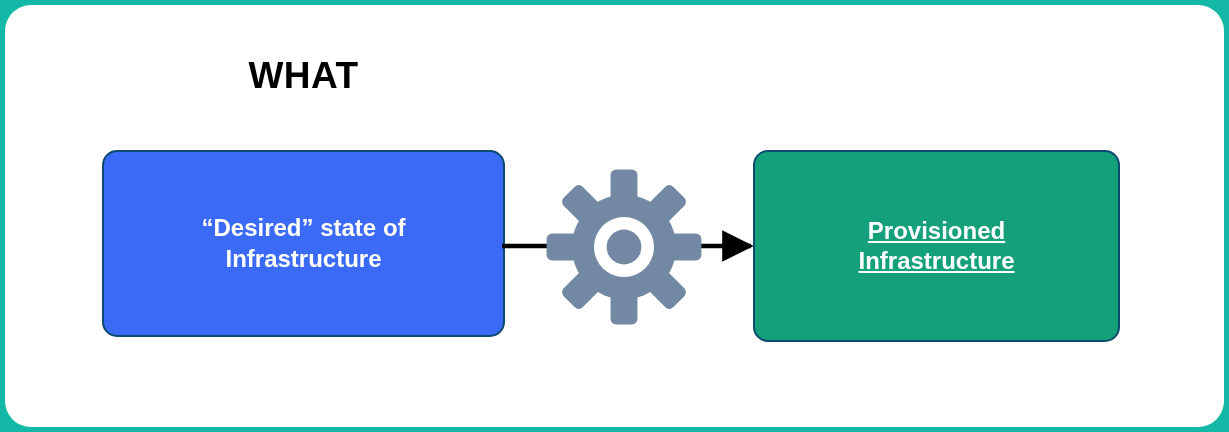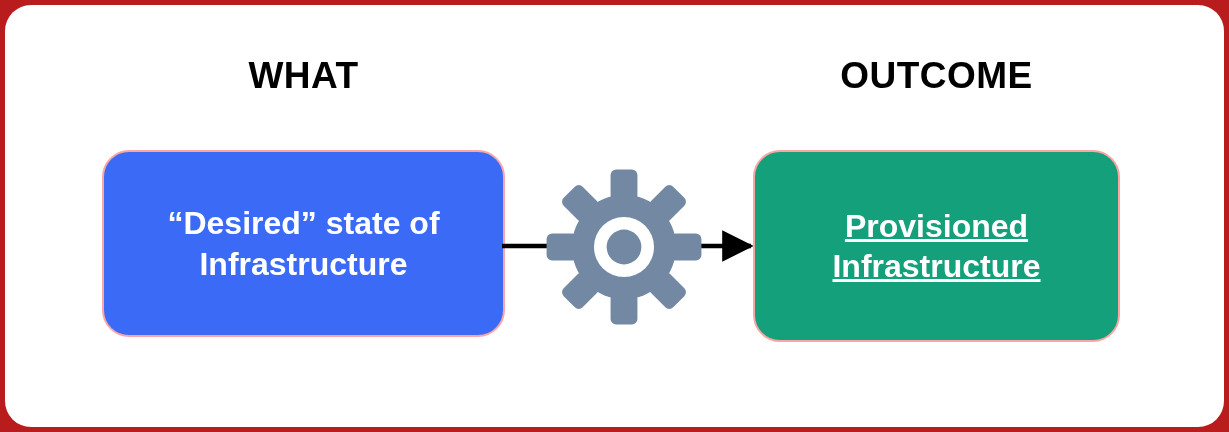--- a/index.html
+++ b/index.html
@@ -11,21 +11,21 @@
     width: 1229px;
     height: 432px;
     overflow: hidden;
     font-family: "Liberation Sans", sans-serif;
   }
 
   #diagram-frame {
     position: relative;
     width: 1229px;
     height: 432px;
-    background: #b91c1c;
+    background: #14b8a6;
     box-sizing: border-box;
   }
 
   #diagram-card {
     position: absolute;
     left: 5px;
     top: 5px;
     width: 1219px;
     height: 422px;
     background: #ffffff;
@@ -62,31 +62,31 @@
     left: 748px;
     top: 52px;
     width: 367px;
     font-size: 37px;
     letter-spacing: 0.5px;
   }
 
   
   .node-box {
     position: absolute;
-    border: 2px solid #fca5a5;
-    border-radius: 27px;
+    border: 2px solid #0c4a6e;
+    border-radius: 15px;
     box-sizing: border-box;
     display: flex;
     align-items: center;
     justify-content: center;
     text-align: center;
     color: #ffffff;
     font-weight: bold;
     font-family: "Liberation Sans", sans-serif;
-    font-size: 32px;
+    font-size: 24px;
     line-height: 1.26;
     padding: 0 16px;
   }
   #node-desired-state {
     left: 97px;
     top: 145px;
     width: 403px;
     height: 187px;
     background: #3b6bf6;
   }
@@ -119,21 +119,20 @@
 </style>
 </head>
 <body>
 
 <div id="diagram-frame">
   <div id="diagram-card">
 
     <div class="caption" id="caption-what">WHAT</div>
 
 
-    <div class="caption" id="caption-outcome">OUTCOME</div>
 
     <div class="node-box" id="node-desired-state">
       <span>
         <span>“Desired” state of</span><br>
         <span>Infrastructure</span>
       </span>
     </div>
 
     <svg id="connector-arrow" viewBox="0 0 262 72">
       <defs>

